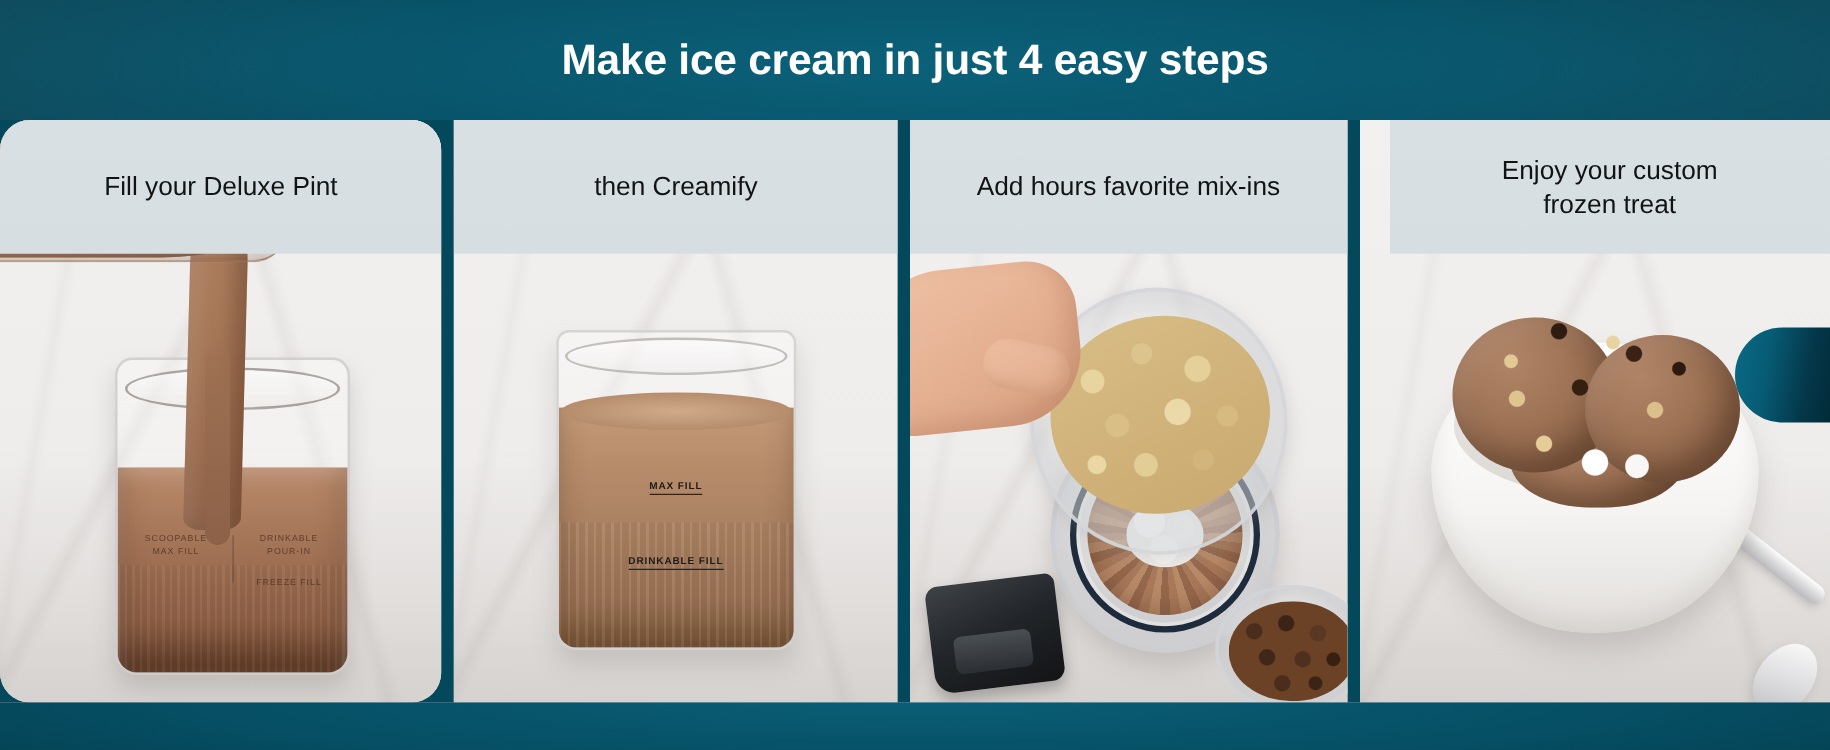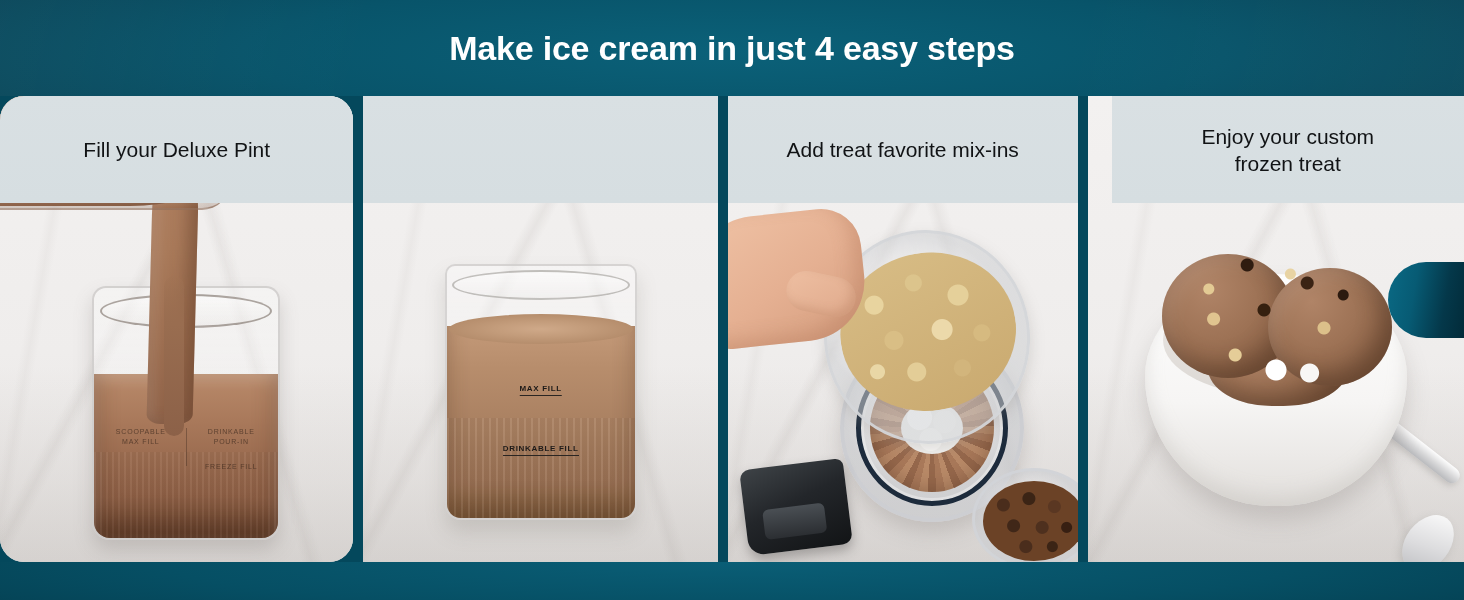--- a/index.html
+++ b/index.html
@@ -597,20 +597,21 @@
           <div class="p2-fill"></div>
           <div class="p2-fill-surface"></div>
           <div class="p2-ridges"></div>
           <div class="p2-rim"></div>
           <div class="fill-mark p2-max">MAX FILL</div>
           <div class="fill-mark p2-drinkable">DRINKABLE FILL</div>
         </div>
       </div>
       <div class="caption">
         <div>
+          <span>then Creamify</span>
         </div>
       </div>
     </div>
 
     <div class="panel panel-3">
       <div class="photo">
         <div class="marble"></div>
         <div class="counter-shadow"></div>
         <div class="p3-machine">
           <div class="p3-cream"></div>
@@ -623,21 +624,21 @@
           <div class="p3-nuts"></div>
         </div>
         <div class="p3-hand"></div>
         <div class="p3-thumb"></div>
         <div class="p3-chipbowl">
           <div class="p3-chips"></div>
         </div>
       </div>
       <div class="caption">
         <div>
-          <span>Add treat favorite mix-ins</span>
+          <span>Add hours favorite mix-ins</span>
         </div>
       </div>
     </div>
 
     <div class="panel panel-4">
       <div class="photo">
         <div class="marble"></div>
         <div class="counter-shadow"></div>
         <div class="p4-spoon-handle"></div>
         <div class="p4-spoon-bowl"></div>

